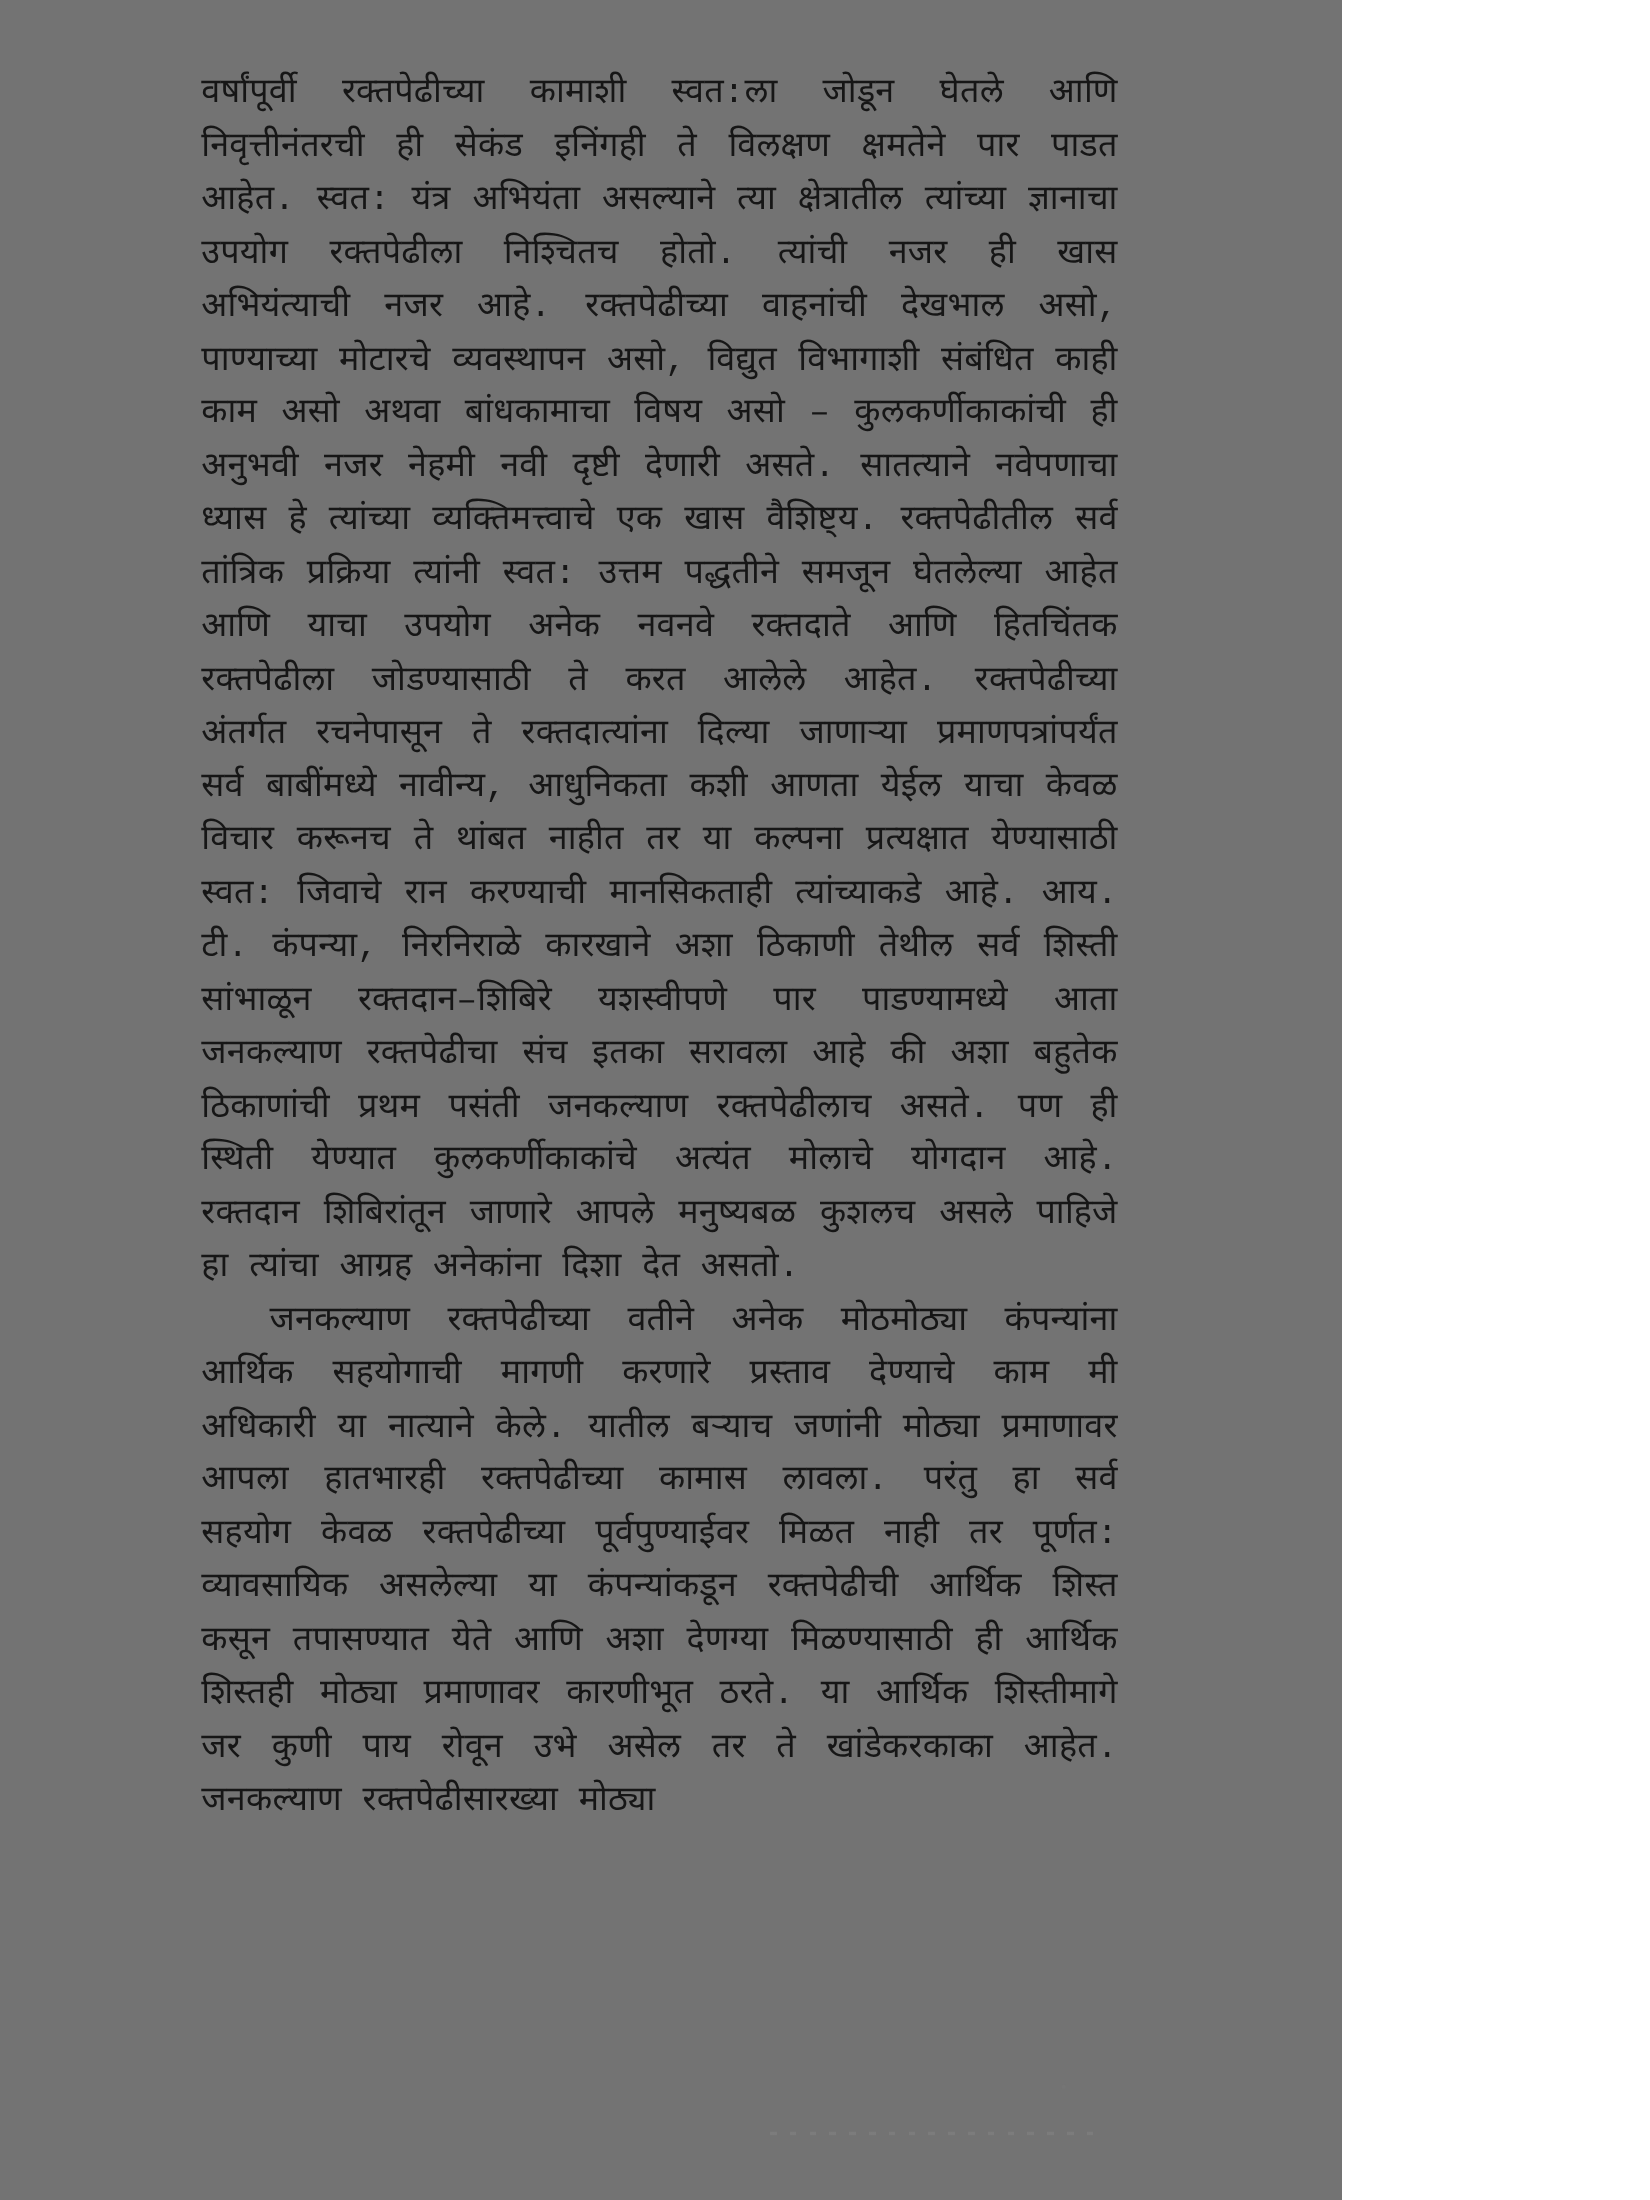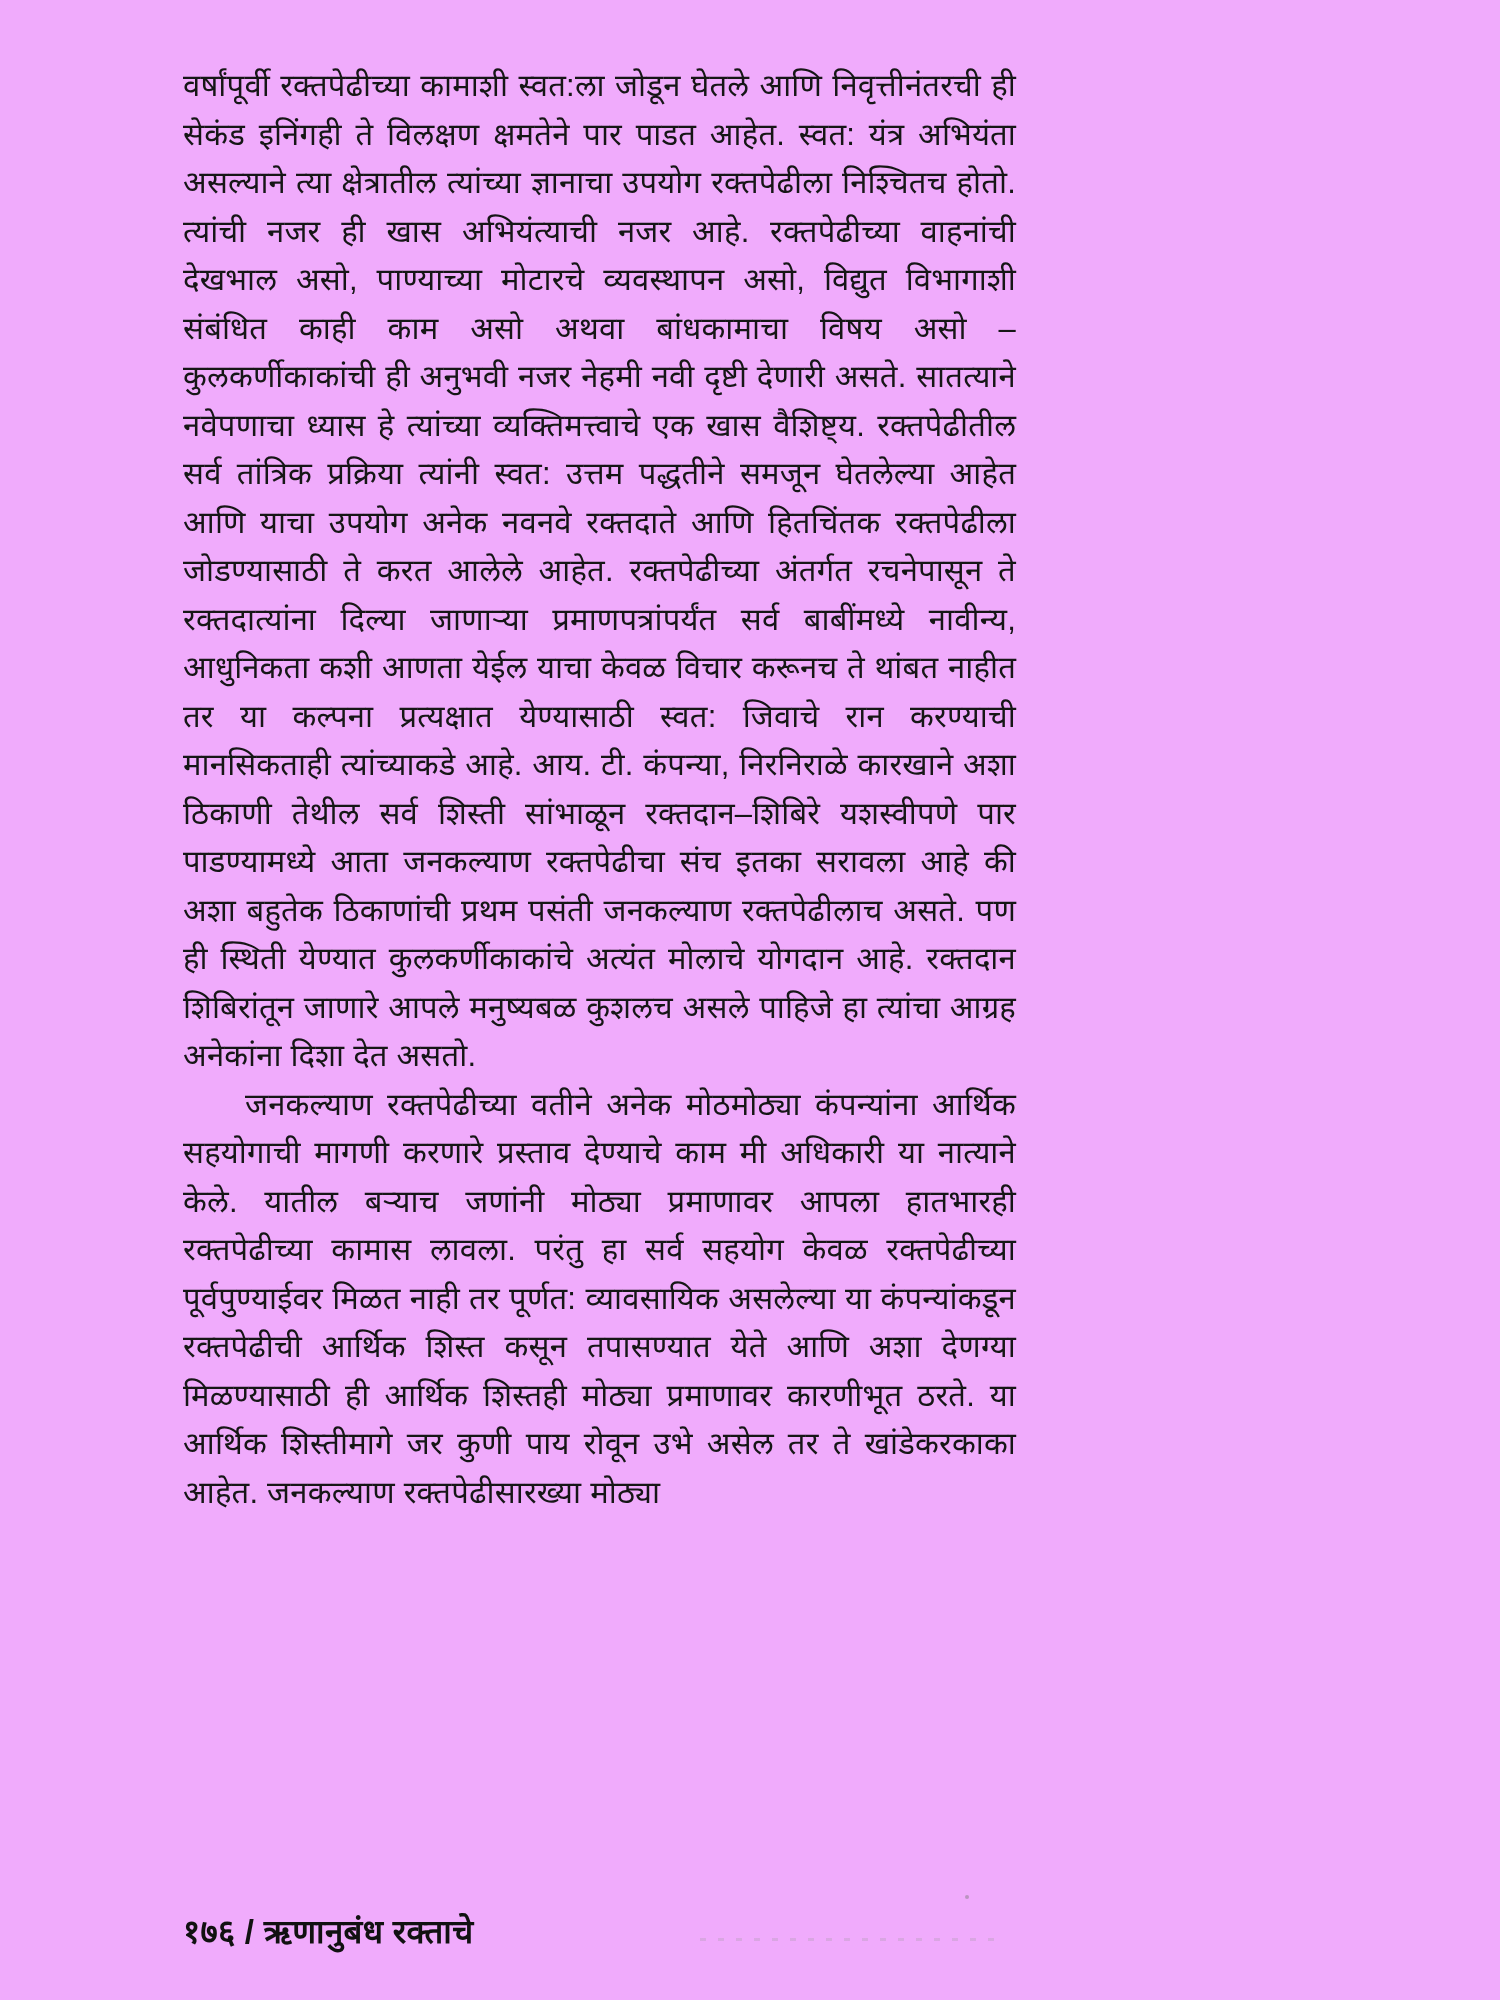--- a/index.html
+++ b/index.html
@@ -2,25 +2,25 @@
 <html lang="mr"><head>
 <meta charset="utf-8">
 <style>
   html, body {
     margin: 0;
     padding: 0;
     background: #ffffff;
   }
   .page {
     position: relative;
-    width: 1500px;
+    width: 1220px;
     height: 2000px;
-    background: #f0abfc;
+    background: #737373;
     overflow: hidden;
-    font-family: Liberation Sans, sans-serif;
+    font-family: Liberation Mono, monospace;
     color: #161616;
   }
   .text-block {
     position: absolute;
     left: 183px;
     top: 62px;
     width: 833px;
     font-size: 31px;
     line-height: 48.5px;
     text-align: justify;
@@ -70,20 +70,17 @@
 </head>
 <body>
 
 <div class="page">
 
   <div class="text-block">
     <p>वर्षांपूर्वी रक्तपेढीच्या कामाशी स्वत:ला जोडून घेतले आणि निवृत्तीनंतरची ही सेकंड इनिंगही ते विलक्षण क्षमतेने पार पाडत आहेत. स्वत: यंत्र अभियंता असल्याने त्या क्षेत्रातील त्यांच्या ज्ञानाचा उपयोग रक्तपेढीला निश्चितच होतो. त्यांची नजर ही खास अभियंत्याची नजर आहे. रक्तपेढीच्या वाहनांची देखभाल असो, पाण्याच्या मोटारचे व्यवस्थापन असो, विद्युत विभागाशी संबंधित काही काम असो अथवा बांधकामाचा विषय असो – कुलकर्णीकाकांची ही अनुभवी नजर नेहमी नवी दृष्टी देणारी असते. सातत्याने नवेपणाचा ध्यास हे त्यांच्या व्यक्तिमत्त्वाचे एक खास वैशिष्ट्य. रक्तपेढीतील सर्व तांत्रिक प्रक्रिया त्यांनी स्वत: उत्तम पद्धतीने समजून घेतलेल्या आहेत आणि याचा उपयोग अनेक नवनवे रक्तदाते आणि हितचिंतक रक्तपेढीला जोडण्यासाठी ते करत आलेले आहेत. रक्तपेढीच्या अंतर्गत रचनेपासून ते रक्तदात्यांना दिल्या जाणाऱ्या प्रमाणपत्रांपर्यंत सर्व बाबींमध्ये नावीन्य, आधुनिकता कशी आणता येईल याचा केवळ विचार करूनच ते थांबत नाहीत तर या कल्पना प्रत्यक्षात येण्यासाठी स्वत: जिवाचे रान करण्याची मानसिकताही त्यांच्याकडे आहे. आय. टी. कंपन्या, निरनिराळे कारखाने अशा ठिकाणी तेथील सर्व शिस्ती सांभाळून रक्तदान–शिबिरे यशस्वीपणे पार पाडण्यामध्ये आता जनकल्याण रक्तपेढीचा संच इतका सरावला आहे की अशा बहुतेक ठिकाणांची प्रथम पसंती जनकल्याण रक्तपेढीलाच असते. पण ही स्थिती येण्यात कुलकर्णीकाकांचे अत्यंत मोलाचे योगदान आहे. रक्तदान शिबिरांतून जाणारे आपले मनुष्यबळ कुशलच असले पाहिजे हा त्यांचा आग्रह अनेकांना दिशा देत असतो.</p>
     <p class="indent-first">जनकल्याण रक्तपेढीच्या वतीने अनेक मोठमोठ्या कंपन्यांना आर्थिक सहयोगाची मागणी करणारे प्रस्ताव देण्याचे काम मी अधिकारी या नात्याने केले. यातील बऱ्याच जणांनी मोठ्या प्रमाणावर आपला हातभारही रक्तपेढीच्या कामास लावला. परंतु हा सर्व सहयोग केवळ रक्तपेढीच्या पूर्वपुण्याईवर मिळत नाही तर पूर्णत: व्यावसायिक असलेल्या या कंपन्यांकडून रक्तपेढीची आर्थिक शिस्त कसून तपासण्यात येते आणि अशा देणग्या मिळण्यासाठी ही आर्थिक शिस्तही मोठ्या प्रमाणावर कारणीभूत ठरते. या आर्थिक शिस्तीमागे जर कुणी पाय रोवून उभे असेल तर ते खांडेकरकाका आहेत. जनकल्याण रक्तपेढीसारख्या मोठ्या</p>
   </div>
 
-  <div class="footer-line">
-    <span>१७६</span><span> / </span><span>ऋणानुबंध रक्ताचे</span>
-  </div>
 
   <div class="scan-artifact-1"></div>
   <div class="scan-artifact-2"></div>
 
 </div>
 
 </body></html>

